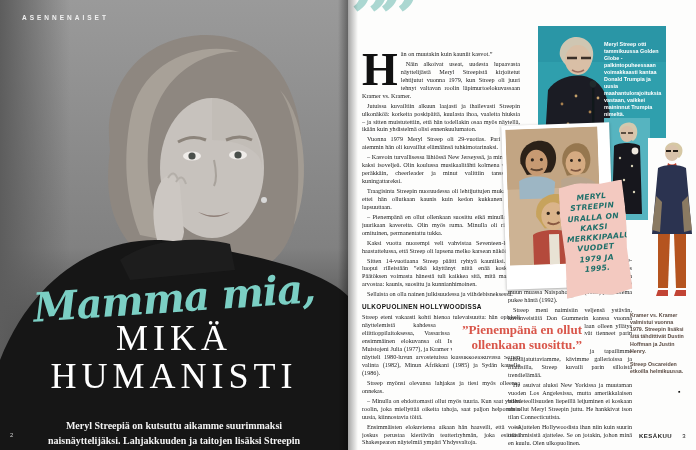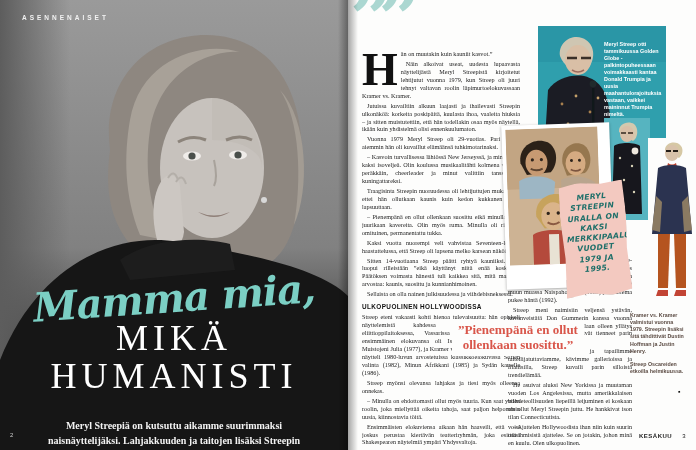--- a/index.html
+++ b/index.html
@@ -31,21 +31,21 @@
   .col{position:absolute;font-size:6.2px;line-height:1.28;text-align:justify;color:#232323;overflow:hidden;}
   #col1{left:14px;top:50px;width:158px;height:396px;}
   #col2{left:160px;top:256px;width:124px;height:190px;}
   .col p{margin:0 0 2px 0;text-indent:5px;}
   .col p.first{text-indent:0;}
   .dropcap{float:left;font-size:46px;line-height:.8;font-weight:bold;color:#111;margin:2px 3px 0 0;
     font-family:"Liberation Serif",serif;}
   .body-heading{font-family:"Liberation Sans",sans-serif;font-size:6.4px;font-weight:bold;
     letter-spacing:.4px;margin:5px 0 2px;color:#111;}
   #pullquote{position:absolute;left:104px;top:320px;width:128px;background:#fdfdfc;z-index:10;
-    font-size:13px;font-weight:bold;color:#d9564a;text-align:center;line-height:1.15;padding:3px 2px;}
+    font-size:13px;font-weight:bold;color:#d9564a;text-align:right;line-height:1.15;padding:3px 2px;}
 
   
   .photo{position:absolute;overflow:hidden;}
   #gg-photo{left:190px;top:26px;width:128px;height:130px;background:#2f9fad;}
   #gg-caption{position:absolute;left:66px;top:15px;width:56px;font-family:"Liberation Sans",sans-serif;
     font-size:5.4px;line-height:1.3;color:#fff;font-weight:bold;text-align:left;}
   #oscars-photo{left:256px;top:118px;width:46px;height:102px;background:#56b4c0;}
   #kramer-photo{left:156px;top:124px;width:100px;height:150px;background:#fff;padding:4px 4px 10px;
     box-shadow:0 1px 3px rgba(0,0,0,.35);transform:rotate(-2deg);}
   #pink-note{position:absolute;left:214px;top:182px;width:66px;height:114px;background:#f3c9c0;

